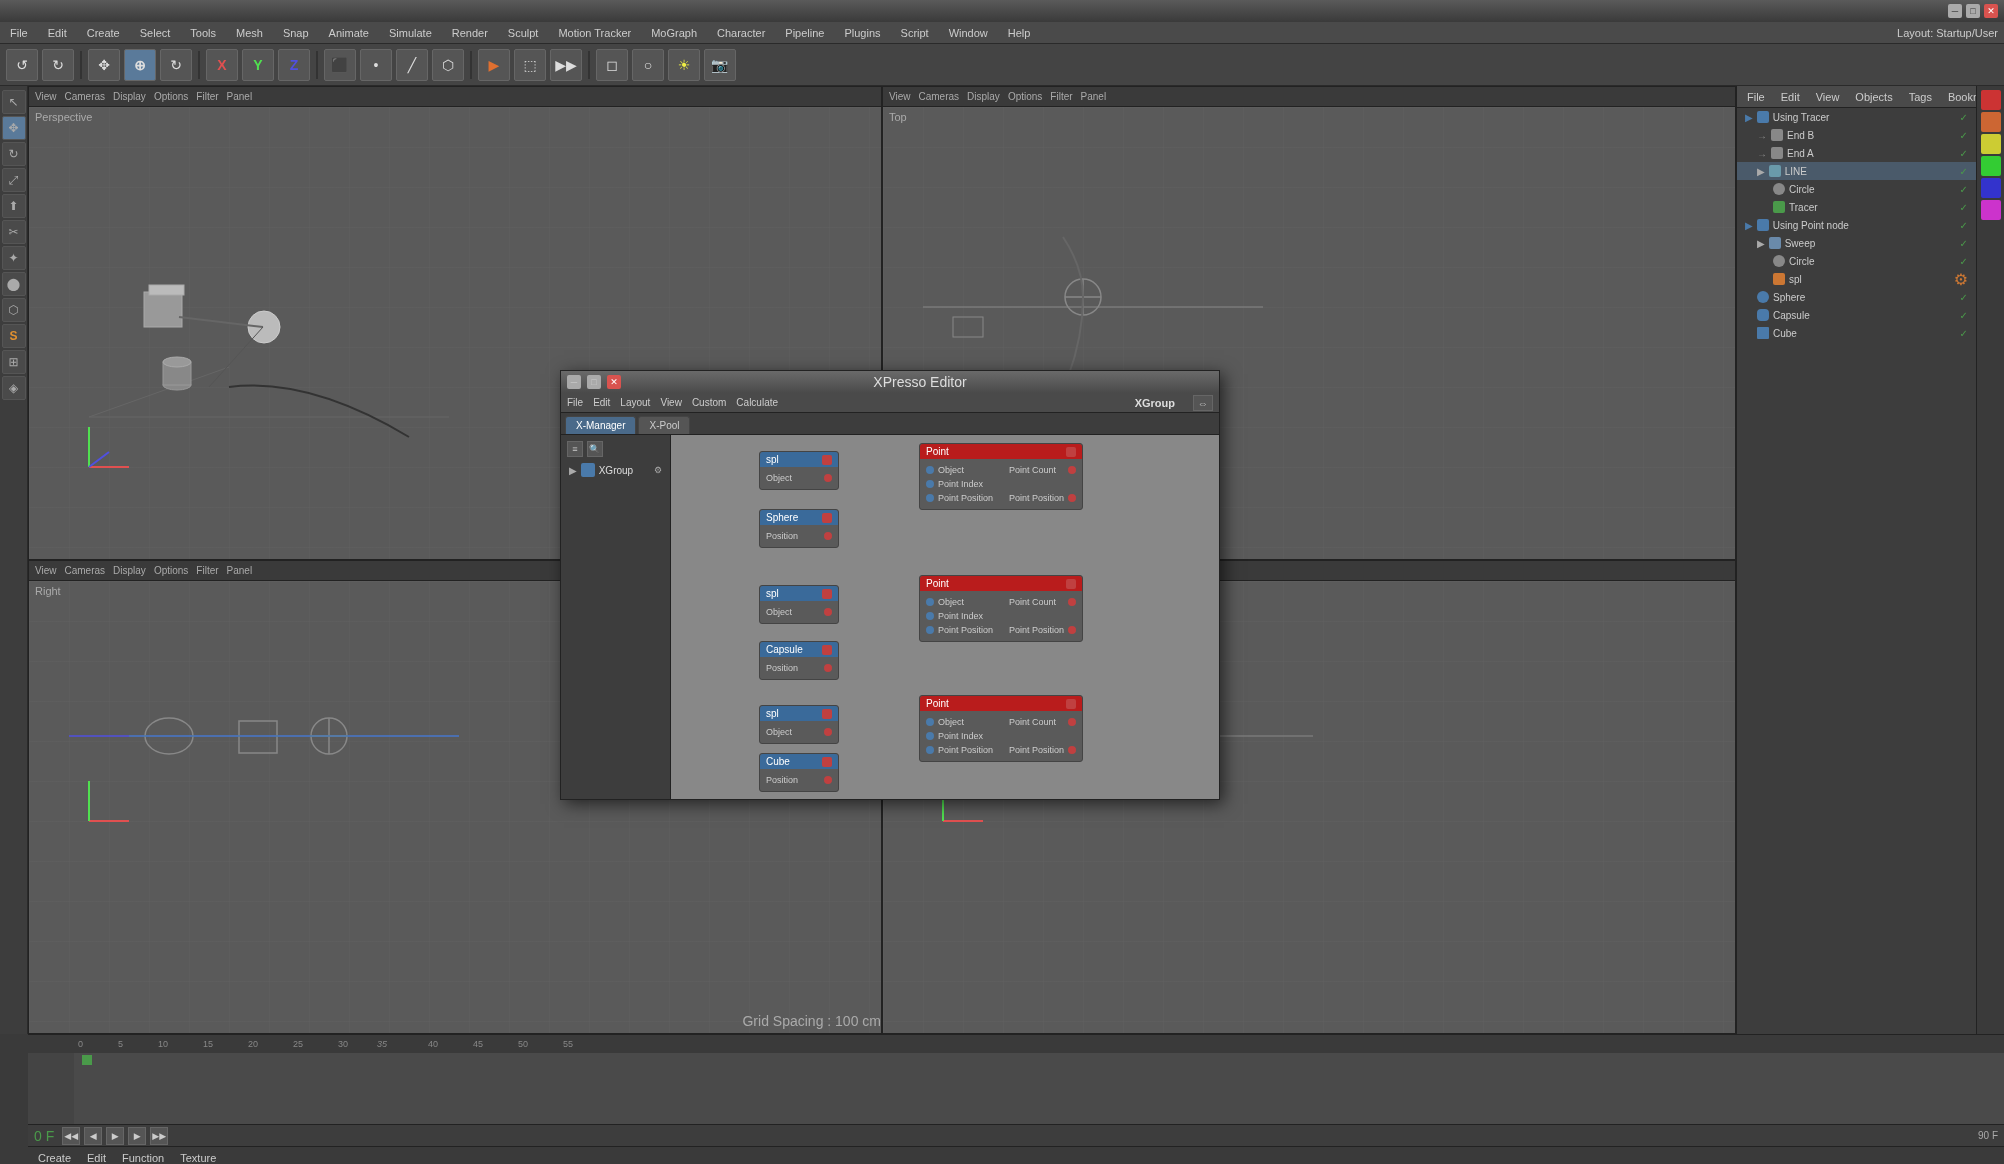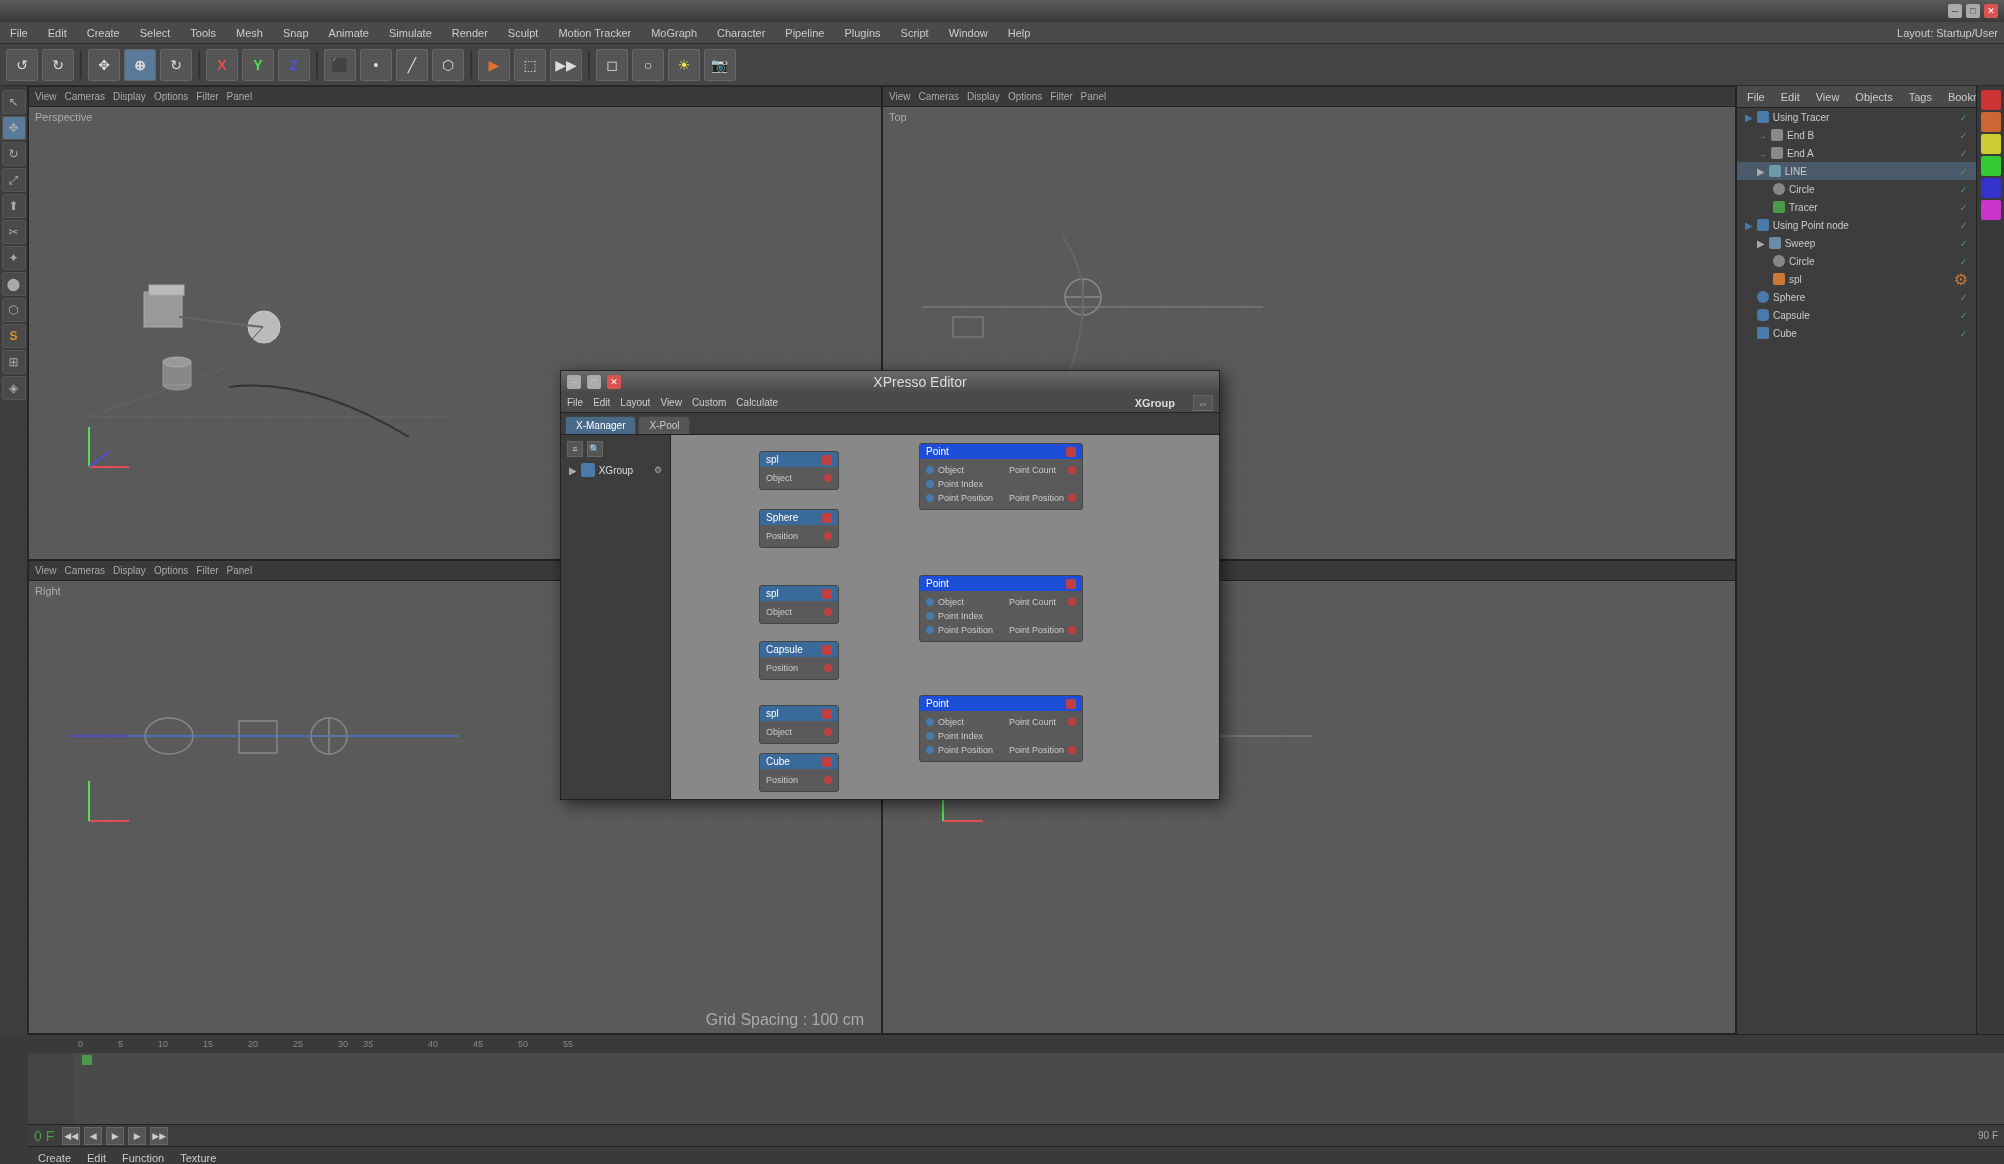--- a/index.html
+++ b/index.html
@@ -177,23 +177,23 @@
     .viewport-label {
       position: absolute;
       top: 4px;
       left: 6px;
       color: #aaa;
       font-size: 11px;
     }
     .grid-spacing {
       position: absolute;
       bottom: 4px;
-      right: 17px;
+      right: 0;
       color: #aaa;
-      font-size: 16px;
+      font-size: 14px;
       text-align: center;
     }
 
     
     #right-panel {
       width: 240px;
       background: #3d3d3d;
       border-left: 1px solid #222;
       display: flex;
       flex-direction: column;
@@ -410,21 +410,21 @@
       width: 8px; height: 8px;
       border-radius: 50%;
       background: #888;
       flex-shrink: 0;
     }
     .xp-port-dot.blue { background: #4a7aaa; }
     .xp-port-dot.red { background: #c04040; }
     .xp-port-dot.out { margin-left: auto; }
 
     .node-blue { background: #3a6a9a; }
-    .node-red { background: #1d4ed8; }
+    .node-red { background: #b91c1c; }
 
     
     #xpresso-svg {
       position: absolute;
       top: 0; left: 0;
       width: 100%; height: 100%;
       pointer-events: none;
     }
 
     
@@ -776,21 +776,21 @@
 <div id="bottom-area">
   <div id="timeline">
     <div id="timeline-ruler">
       <span style="position:absolute;left:50px;">0</span>
       <span style="position:absolute;left:90px;">5</span>
       <span style="position:absolute;left:130px;">10</span>
       <span style="position:absolute;left:175px;">15</span>
       <span style="position:absolute;left:220px;">20</span>
       <span style="position:absolute;left:265px;">25</span>
       <span style="position:absolute;left:310px;">30</span>
-      <span style="position:absolute;left:335px;font-style:italic;">35</span>
+      <span style="position:absolute;left:349px;font-style:italic;">35</span>
       <span style="position:absolute;left:400px;">40</span>
       <span style="position:absolute;left:445px;">45</span>
       <span style="position:absolute;left:490px;">50</span>
       <span style="position:absolute;left:535px;">55</span>
     </div>
     <div style="position:absolute;top:18px;left:46px;bottom:0;right:0;background:#4a4a4a;">
       <div class="tl-marker"></div>
     </div>
   </div>
   <div id="timeline-controls">

